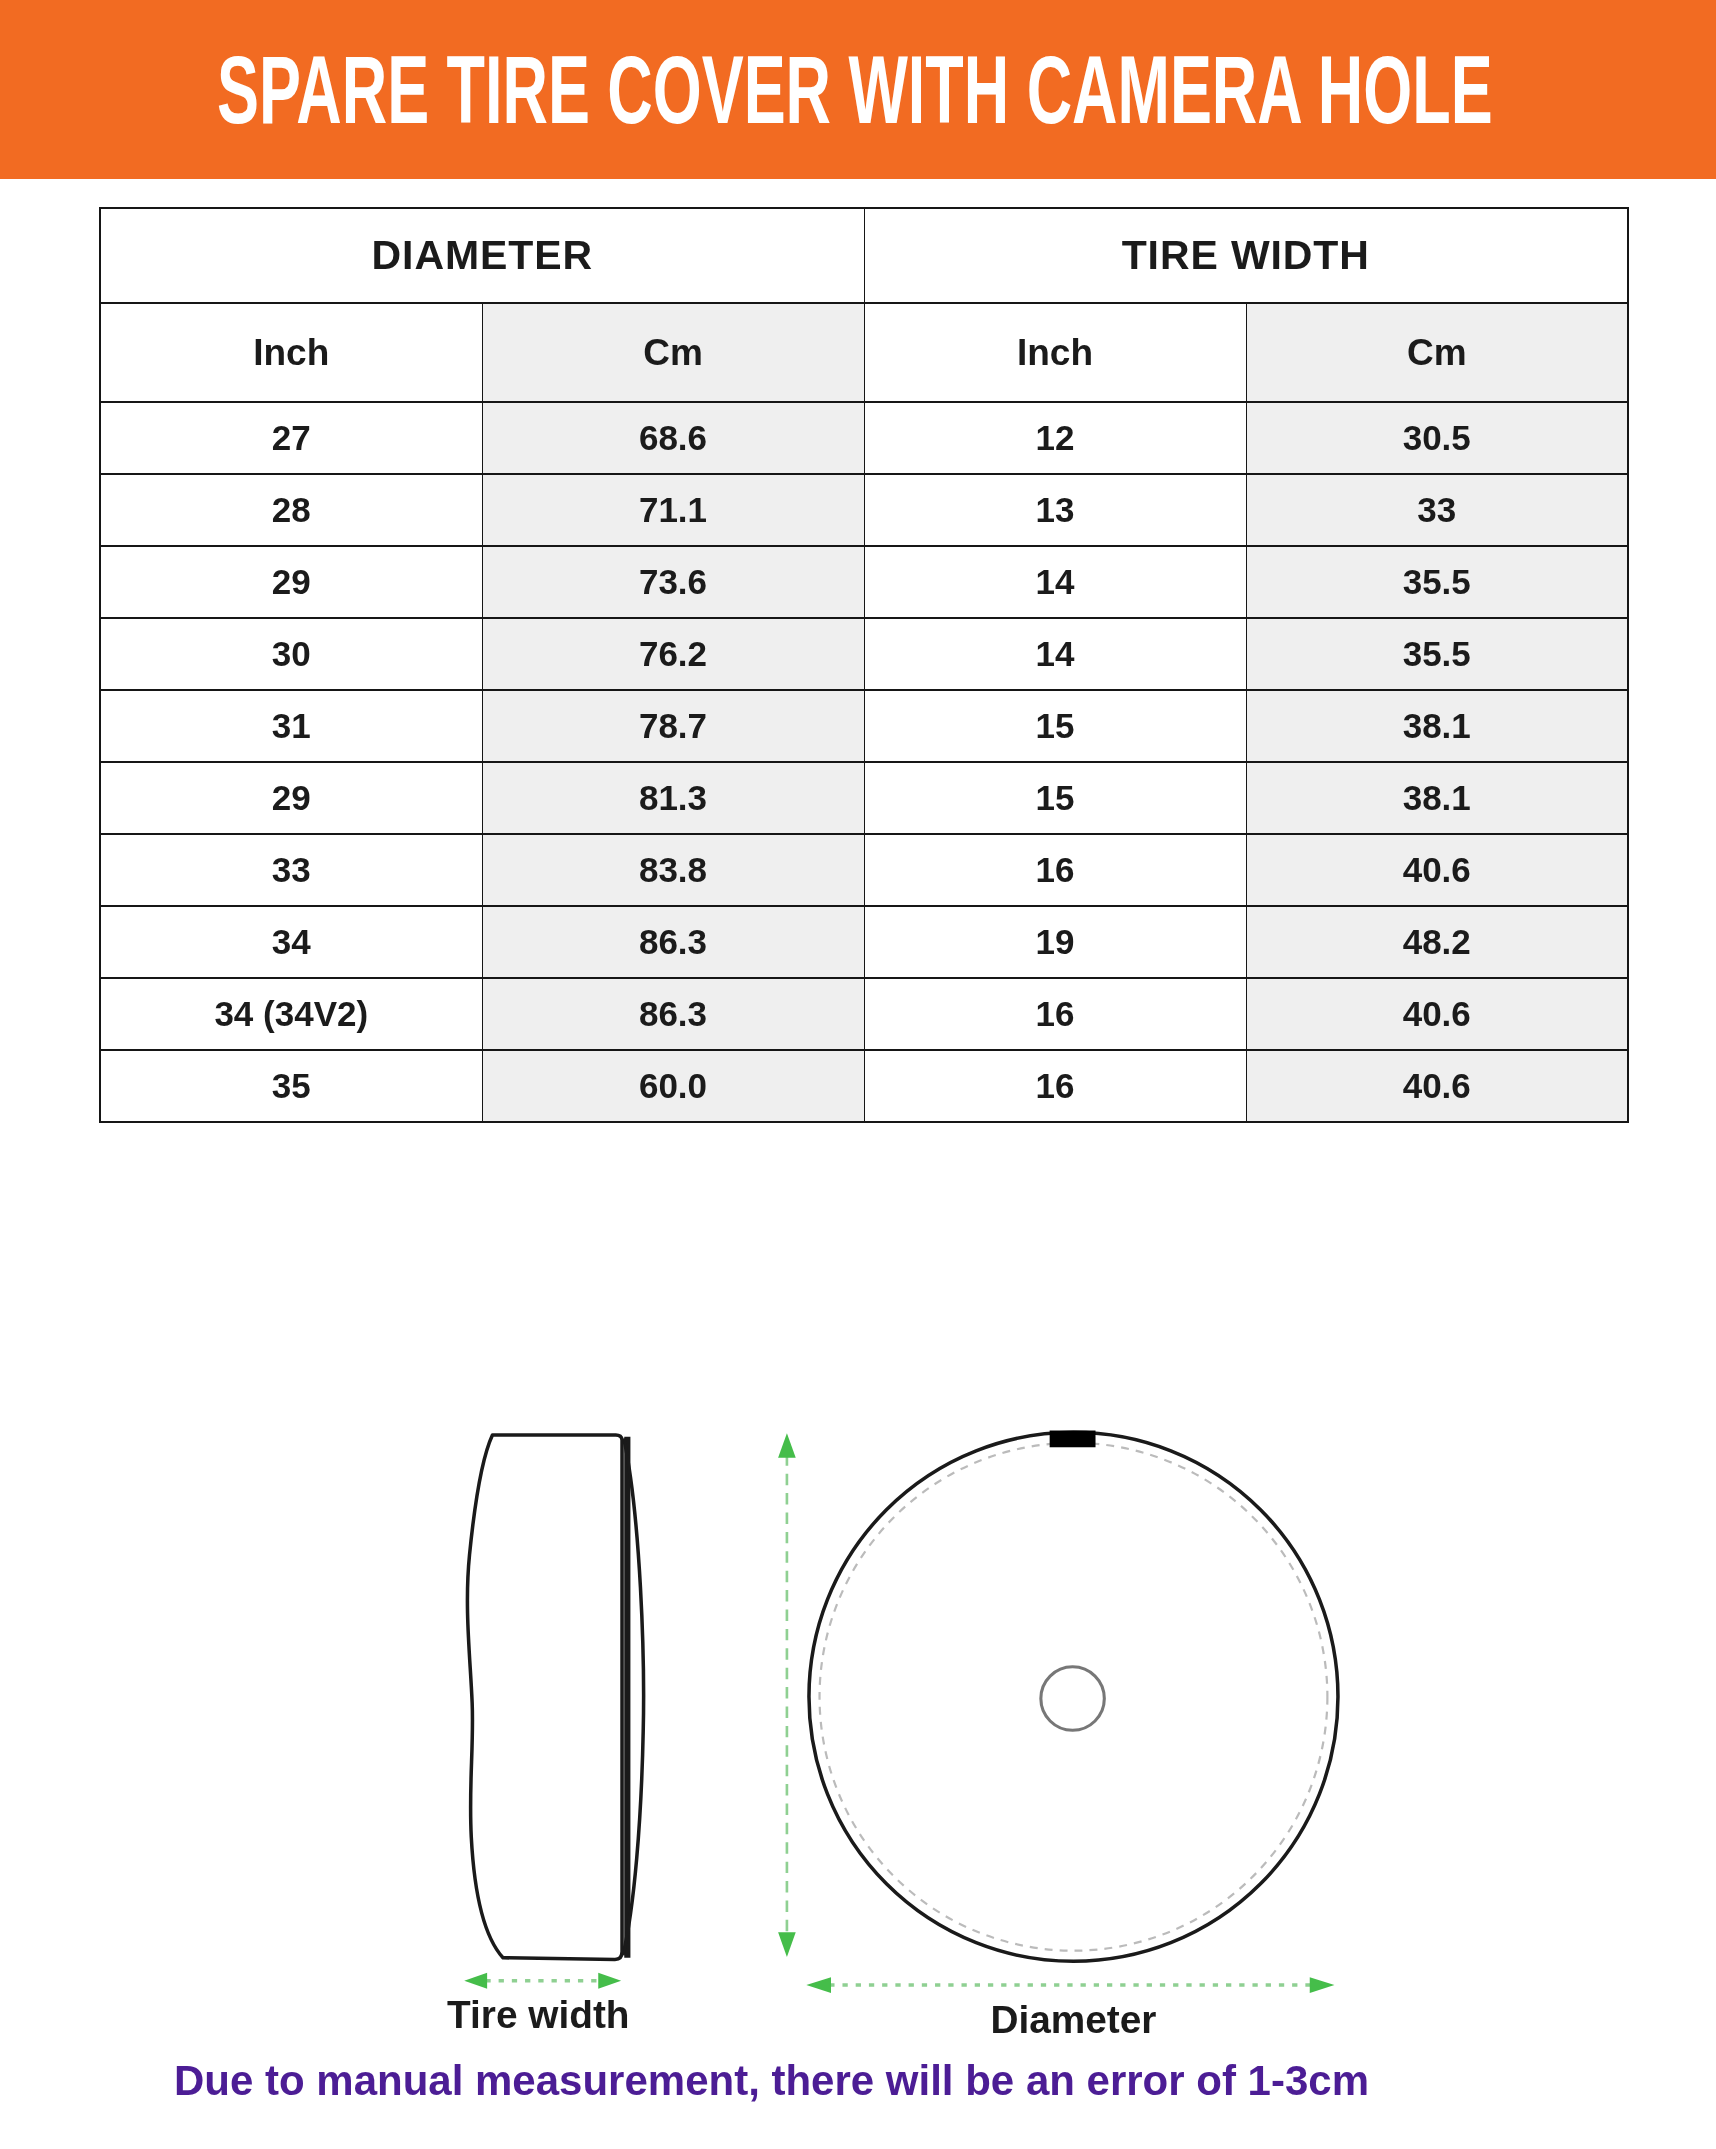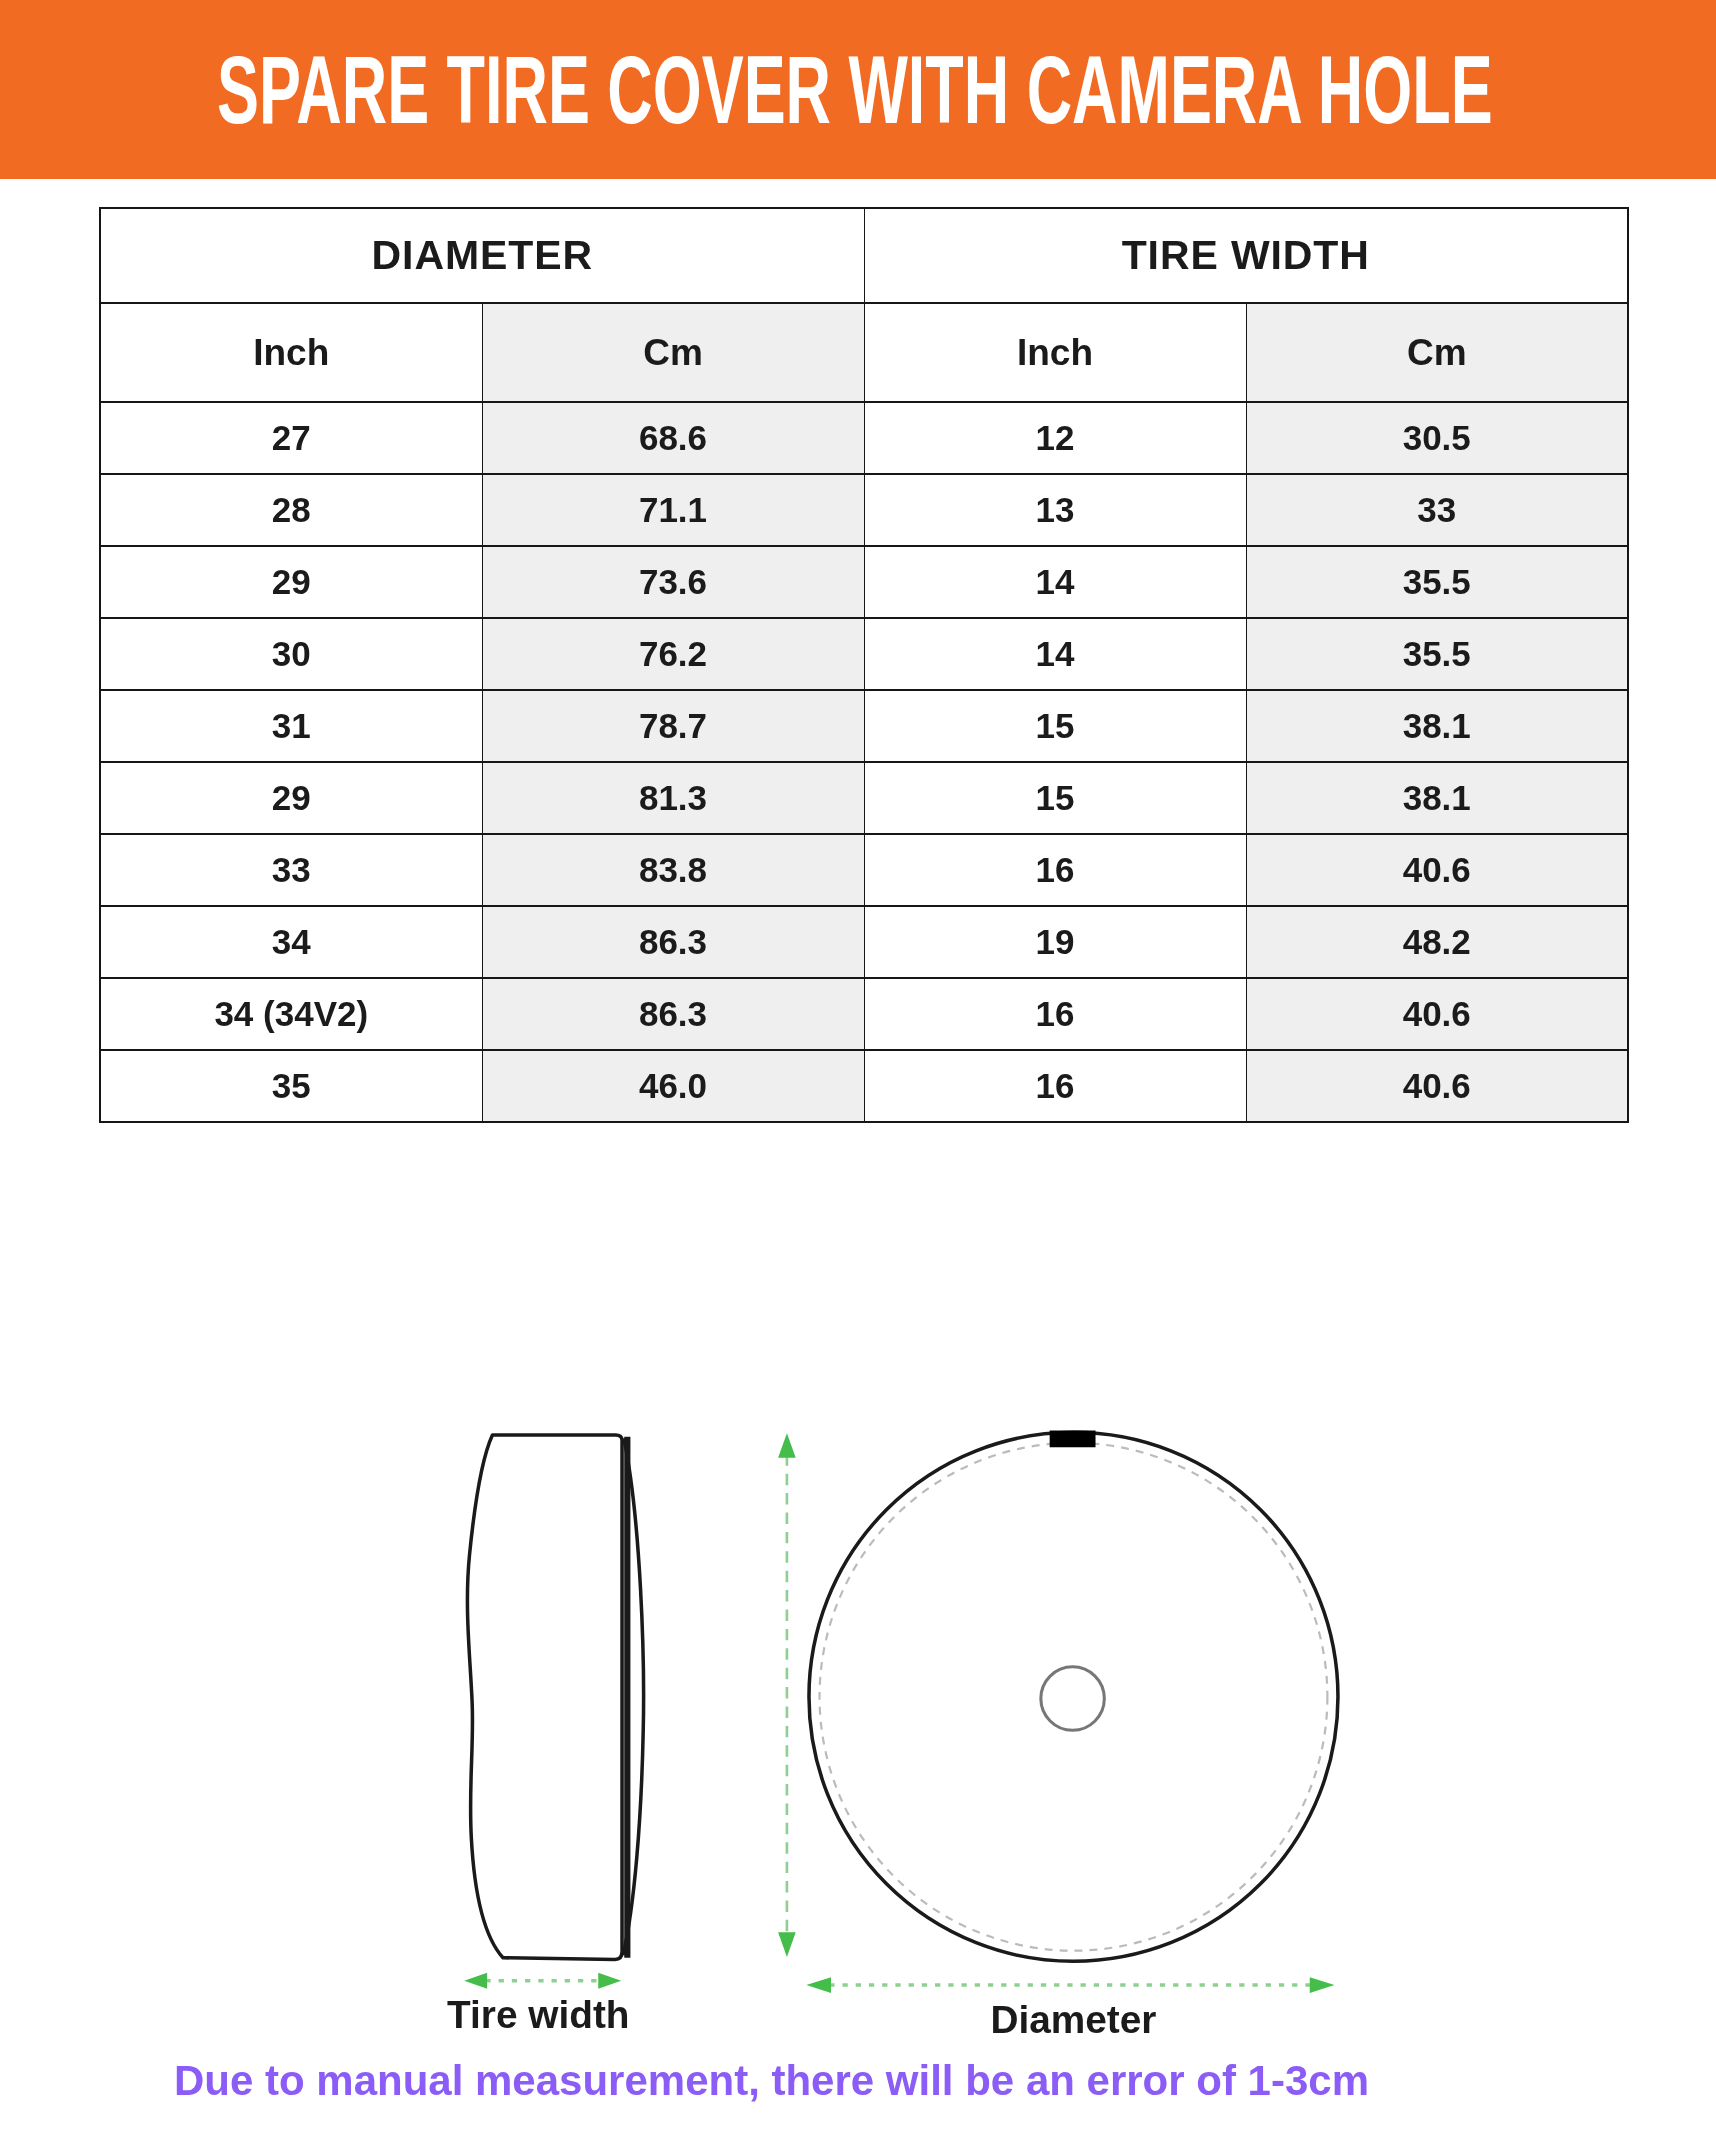--- a/index.html
+++ b/index.html
@@ -37,21 +37,21 @@
   .size-table tbody td:nth-child(even){background:#efefef;}
   
   .diagram{position:absolute;left:397px;top:1412px;width:1032px;height:626px;}
   .diagram text{
     font-family:"Liberation Sans",sans-serif;font-weight:700;font-size:44px;
     fill:#1b1b1b;text-anchor:middle;
   }
   
   .note{
     position:absolute;top:2057px;left:0;width:1543px;text-align:center;
-    font-size:42px;font-weight:700;color:#8b5cf6;white-space:nowrap;
+    font-size:42px;font-weight:700;color:#4c1d95;white-space:nowrap;
   }
 </style>
 </head>
 <body>
 
 <header class="banner">
   <div class="banner-title">SPARE TIRE COVER WITH CAMERA HOLE</div>
 </header>
 
 <table class="size-table">
@@ -127,21 +127,21 @@
 
       <tr>
         <td>34 (34V2)</td>
         <td>86.3</td>
         <td>16</td>
         <td>40.6</td>
       </tr>
 
       <tr>
         <td>35</td>
-        <td>46.0</td>
+        <td>60.0</td>
         <td>16</td>
         <td>40.6</td>
       </tr>
     </tbody>
 </table>
 
 <svg class="diagram" viewBox="0 0 1170 710">
 
   <g>
     <path d="M 108,26 L 248,26 C 252,26 255,28 255,32 L 255,612 C 255,618 252,621 247,621

